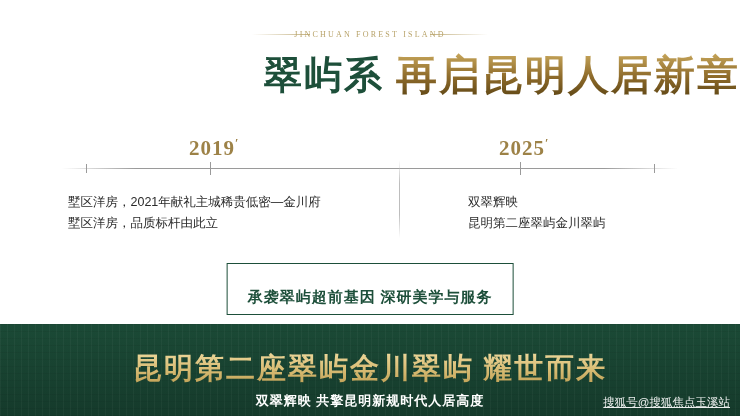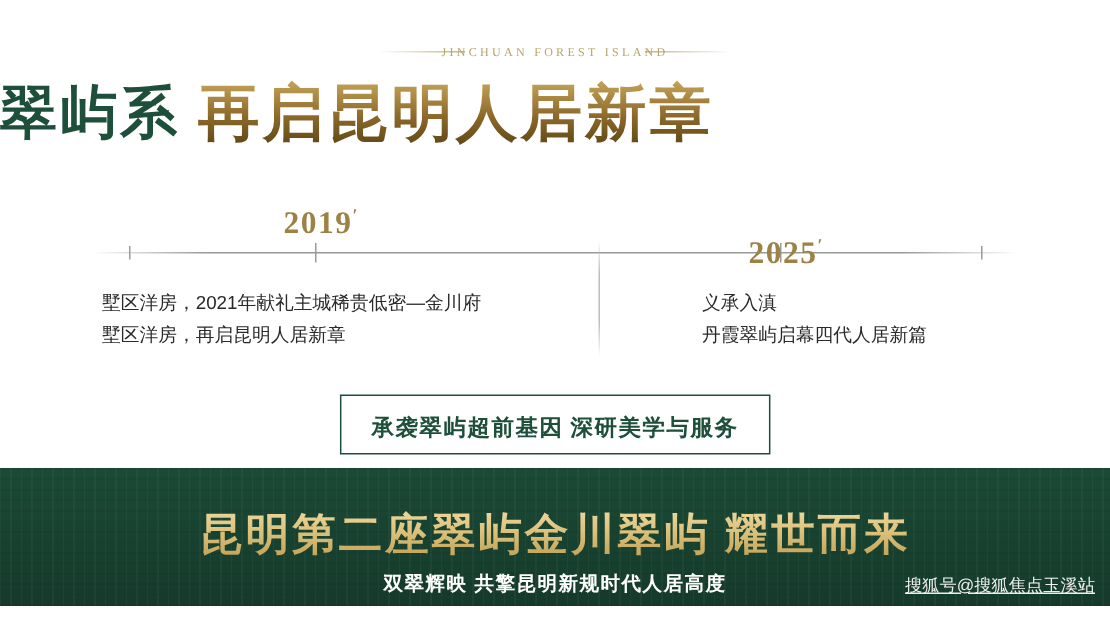--- a/index.html
+++ b/index.html
@@ -36,21 +36,21 @@
   .brand-en-rule.left { left: 252px; }
   .brand-en-rule.right {
     left: 430px;
     background: linear-gradient(to left, rgba(184,163,106,0), rgba(184,163,106,.85));
   }
 
   
   .headline {
     position: absolute;
     top: 48px; left: 0; right: 0;
-    text-align: left;
+    text-align: right;
     white-space: nowrap;
     font-family: "Liberation Serif", serif;
   }
   .headline .h-green {
     font-size: 38px;
     font-weight: bold;
     color: #1d4f3a;
     letter-spacing: 2px;
     vertical-align: middle;
   }
@@ -135,21 +135,21 @@
     position: absolute;
     font-family: "Liberation Serif", serif;
     font-size: 21px;
     font-weight: bold;
     color: #9d8247;
     letter-spacing: 1px;
     white-space: nowrap;
   }
   .yr .tickmark { font-size: 12px; vertical-align: top; }
   .yr-2019 { top: 136px; left: 189px; text-align: center; }
-  .yr-2025 { top: 136px; left: 499px; margin-top: 20px; }
+  .yr-2025 { top: 136px; left: 499px; }
 
   .block {
     position: absolute;
     font-family: "Liberation Sans", sans-serif;
     font-size: 12.5px;
     color: #2a2a2a;
     line-height: 21px;
     white-space: nowrap;
   }
   .block-left { top: 192px; left: 68px; }
@@ -161,34 +161,34 @@
     width: 1px; height: 78px;
     background: linear-gradient(to bottom, rgba(170,170,170,0), #bdbdbd 30%, #bdbdbd 70%, rgba(170,170,170,0));
   }
 
   
   .slogan-box {
     position: absolute;
     top: 263px; left: 50%;
     transform: translateX(-50%);
     border: 1.5px solid #1d4f3a;
-    padding: 12px 20px 7px 20px;
+    padding: 24px 20px 7px 20px;
     font-family: "Liberation Serif", serif;
     font-weight: bold;
     font-size: 15px;
     color: #1d4f3a;
     letter-spacing: 1px;
     white-space: nowrap;
     text-align: right;
   }
 
   
   .footer {
     position: absolute;
-    left: 0; bottom: 12px;
+    left: 0; bottom: 0;
     width: 740px; height: 92px;
     background:
       repeating-linear-gradient(90deg, rgba(255,255,255,.035) 0px, rgba(255,255,255,.035) 1px, rgba(0,0,0,0) 1px, rgba(0,0,0,0) 7px),
       repeating-linear-gradient(0deg, rgba(0,0,0,.05) 0px, rgba(0,0,0,.05) 1px, rgba(0,0,0,0) 1px, rgba(0,0,0,0) 7px),
       linear-gradient(180deg, #1b4a36 0%, #153a2b 100%);
     overflow: hidden;
   }
   .footer-title {
     position: absolute;
     top: 25px; left: 0; right: 0;
@@ -250,28 +250,28 @@
 
   <div class="yr yr-2019">
     <span>2019</span><span class="tickmark">′</span>
   </div>
   <div class="yr yr-2025">
     <span>2025</span><span class="tickmark">′</span>
   </div>
 
   <div class="block block-left">
     <div>墅区洋房，2021年献礼主城稀贵低密—金川府</div>
-    <div>墅区洋房，再启昆明人居新章</div>
+    <div>墅区洋房，品质标杆由此立</div>
   </div>
 
   <div class="vdivider"></div>
 
   <div class="block block-right">
-    <div>义承入滇</div>
-    <div>丹霞翠屿启幕四代人居新篇</div>
+    <div>双翠辉映</div>
+    <div>昆明第二座翠屿金川翠屿</div>
   </div>
 
   <div class="slogan-box">承袭翠屿超前基因  深研美学与服务</div>
 
   <div class="footer">
     <div class="footer-title">昆明第二座翠屿金川翠屿  耀世而来</div>
     <div class="footer-sub">双翠辉映  共擎昆明新规时代人居高度</div>
     <div class="watermark">搜狐号@搜狐焦点玉溪站</div>
   </div>
 

